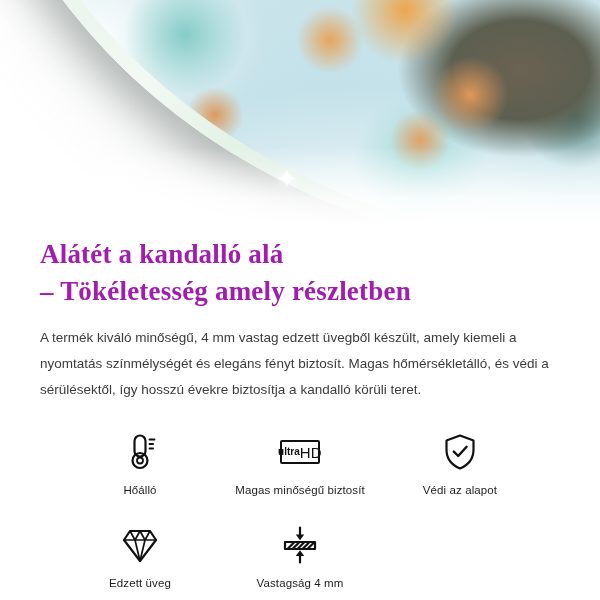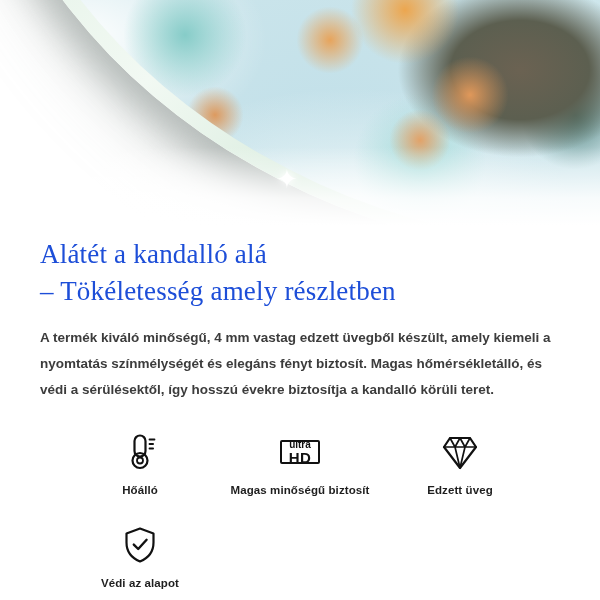--- a/index.html
+++ b/index.html
@@ -40,36 +40,36 @@
     z-index:3;
   }
   .hero-fade {
     position:absolute; left:0; right:0; bottom:0; height:85px; z-index:4;
     background:linear-gradient(to bottom, rgba(255,255,255,0) 0%, rgba(255,255,255,.85) 60%, #fff 92%);
   }
 
   
   .content { padding:4px 40px 0 40px; }
   .title { font-family:"Liberation Serif", serif; font-size:27px; line-height:37px;
-           color:#1d4ed8; font-weight:400; letter-spacing:.2px; }
+           color:#a21caf; font-weight:700; letter-spacing:.2px; }
   .description { margin-top:15px; max-width:518px; font-size:13.5px; line-height:26px;
-                 color:#3c3c3c;font-weight:bold; }
+                 color:#3c3c3c; }
 
   
   .features { margin-top:26px; padding:0 20px; display:grid;
               grid-template-columns:1fr 1fr 1fr; row-gap:26px; }
   .feature { display:flex; flex-direction:column; align-items:center; }
   .feature .icon-box { height:46px; display:flex; align-items:center; justify-content:center; }
-  .feature .label { margin-top:9px; font-size:11.5px; color:#1e1e1e; letter-spacing:.1px;font-weight:bold; }
+  .feature .label { margin-top:9px; font-size:11.5px; color:#1e1e1e; letter-spacing:.1px; }
   svg.fi { stroke:#111; fill:none; stroke-width:2.2; stroke-linecap:round; stroke-linejoin:round; }
   .hd-box { width:40px; height:24px; border:2.6px solid #111; border-radius:2px;
-            display:flex; flex-direction:column; align-items:center; justify-content:center;
+            display:flex; flex-direction:row; align-items:center; justify-content:center;
             color:#111; }
   .hd-box .t1 { font-size:10px; font-weight:700; line-height:10px; }
-  .hd-box .t2 { font-size:15px; font-weight:700; line-height:15px; letter-spacing:.3px; }
+  .hd-box .t2 { font-size:15px; font-weight:400; line-height:15px; letter-spacing:.3px; }
 </style>
 </head>
 <body>
 
 <div class="hero">
   <div class="glass-edge"></div>
   <div class="marble"></div>
   <span class="sparkle">✦</span>
   <div class="hero-fade"></div>
 </div>
@@ -100,34 +100,47 @@
         <div class="hd-box">
           <span class="t1">ultra</span>
           <span class="t2">HD</span>
         </div>
       </div>
       <div class="label">Magas minőségű biztosít</div>
     </div>
 
     <div class="feature">
       <div class="icon-box">
+        <svg class="fi" width="40" height="40" viewBox="0 0 40 40">
+          <path d="M20 3.5 L33.5 8.5 V17.5 C33.5 26.8 28 33.2 20 36.5 C12 33.2 6.5 26.8 6.5 17.5 V8.5 Z"></path>
+          <path d="M13.8 19.6 L18.2 24 L26.6 14.8" stroke-width="2.4"></path>
+        </svg>
+      </div>
+      <div class="label">Védi az alapot</div>
+    </div>
+
+    <div class="feature">
+      <div class="icon-box">
         <svg class="fi" width="40" height="40" viewBox="0 0 40 40" stroke-width="2">
           <path d="M20 36 L4 15 L10 6 H30 L36 15 Z"></path>
           <path d="M4 15 H36 M10 6 L15 15 L20 36 M30 6 L25 15 L20 36 M15 15 L20 6 L25 15" stroke-width="1.7"></path>
         </svg>
       </div>
       <div class="label">Edzett üveg</div>
     </div>
 
+
     <div class="feature">
       <div class="icon-box">
-        <svg class="fi" width="40" height="40" viewBox="0 0 40 40">
-          <path d="M20 3.5 L33.5 8.5 V17.5 C33.5 26.8 28 33.2 20 36.5 C12 33.2 6.5 26.8 6.5 17.5 V8.5 Z"></path>
-          <path d="M13.8 19.6 L18.2 24 L26.6 14.8" stroke-width="2.4"></path>
+        <svg class="fi" width="40" height="40" viewBox="0 0 40 40" stroke-width="2">
+          <rect x="5" y="17" width="30" height="7"></rect>
+          <path d="M8 23.5 L14 17.5 M13 23.5 L19 17.5 M18 23.5 L24 17.5 M23 23.5 L29 17.5 M28 23.5 L34 17.5" stroke-width="2.2"></path>
+          <path d="M20 2.5 V10"></path>
+          <polygon points="15.8,9.5 24.2,9.5 20,15.2" fill="#111" stroke-width="0"></polygon>
+          <path d="M20 37.5 V30"></path>
+          <polygon points="15.8,31 24.2,31 20,25.3" fill="#111" stroke-width="0"></polygon>
         </svg>
       </div>
-      <div class="label">Védi az alapot</div>
+      <div class="label">Vastagság 4 mm</div>
     </div>
-
-
 
   </div>
 </div>
 
 </body></html>

